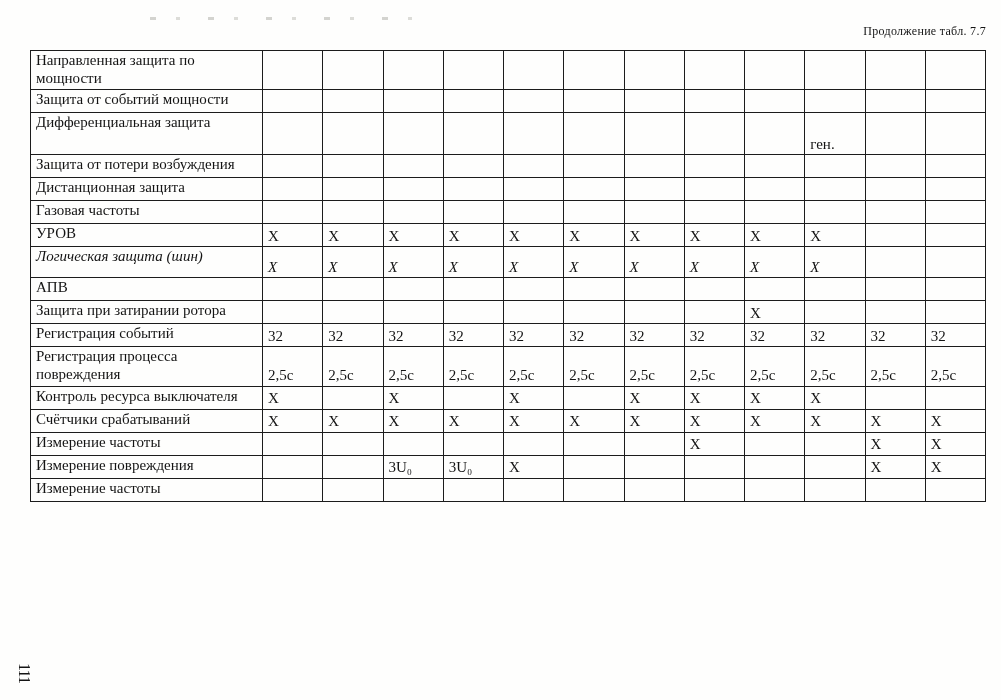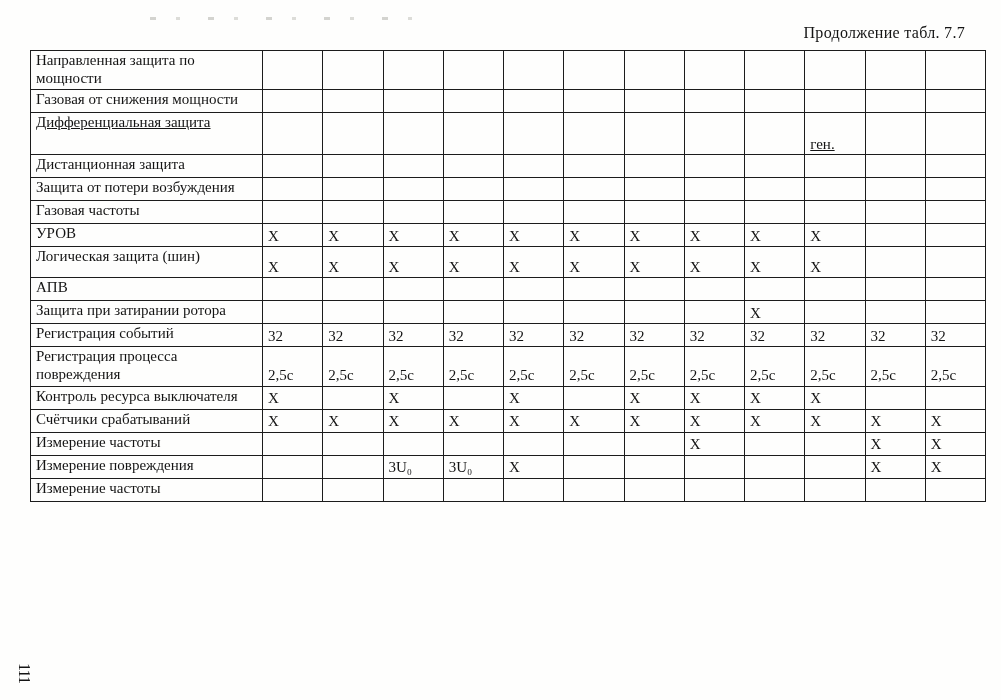--- a/index.html
+++ b/index.html
@@ -27,22 +27,22 @@
       #c9c9c4 0 6px,
       transparent 6px 26px,
       #d4d4cf 26px 30px,
       transparent 30px 58px
     );
     opacity: 0.8;
   }
   .caption {
     position: absolute;
     top: 24px;
-    right: 36px;
-    font-size: 16px;
+    right: 15px;
+    font-size: 12px;
     letter-spacing: 0.3px;
   }
   table.protection-table {
     position: absolute;
     top: 50px;
     left: 30px;
     width: 956px;
     border-collapse: collapse;
     table-layout: fixed;
   }
@@ -60,23 +60,23 @@
     margin-left: 40px;
   }
   td.data-cell {
     text-align: left;
     vertical-align: bottom;
     padding-left: 7px;
     line-height: 1.1;
   }
   table.protection-table tr { height: 23px; }
   
-  table.protection-table tr:nth-child(3) { height: 42px; text-decoration: underline; }
+  table.protection-table tr:nth-child(3) { height: 42px; }
   
-  table.protection-table tr:nth-child(8) { height: 31px; }
+  table.protection-table tr:nth-child(8) { height: 31px; font-style: italic; }
   .page-number {
     position: absolute;
     left: 14px;
     bottom: 18px;
     font-size: 16px;
     transform: rotate(90deg);
     transform-origin: center;
     letter-spacing: -1px;
   }
 </style>
@@ -97,21 +97,21 @@
           <td class="data-cell"></td>
           <td class="data-cell"></td>
           <td class="data-cell"></td>
           <td class="data-cell"></td>
           <td class="data-cell"></td>
           <td class="data-cell"></td>
           <td class="data-cell"></td>
           <td class="data-cell"></td>
         </tr>
         <tr>
-          <td class="label-cell">Газовая от снижения мощности</td>
+          <td class="label-cell">Защита от событий мощности</td>
           <td class="data-cell"></td>
           <td class="data-cell"></td>
           <td class="data-cell"></td>
           <td class="data-cell"></td>
           <td class="data-cell"></td>
           <td class="data-cell"></td>
           <td class="data-cell"></td>
           <td class="data-cell"></td>
           <td class="data-cell"></td>
           <td class="data-cell"></td>
@@ -127,36 +127,36 @@
           <td class="data-cell"></td>
           <td class="data-cell"></td>
           <td class="data-cell"></td>
           <td class="data-cell"></td>
           <td class="data-cell"></td>
           <td class="data-cell">ген.</td>
           <td class="data-cell"></td>
           <td class="data-cell"></td>
         </tr>
         <tr>
+          <td class="label-cell">Защита от потери возбуждения</td>
+          <td class="data-cell"></td>
+          <td class="data-cell"></td>
+          <td class="data-cell"></td>
+          <td class="data-cell"></td>
+          <td class="data-cell"></td>
+          <td class="data-cell"></td>
+          <td class="data-cell"></td>
+          <td class="data-cell"></td>
+          <td class="data-cell"></td>
+          <td class="data-cell"></td>
+          <td class="data-cell"></td>
+          <td class="data-cell"></td>
+        </tr>
+        <tr>
           <td class="label-cell">Дистанционная защита</td>
-          <td class="data-cell"></td>
-          <td class="data-cell"></td>
-          <td class="data-cell"></td>
-          <td class="data-cell"></td>
-          <td class="data-cell"></td>
-          <td class="data-cell"></td>
-          <td class="data-cell"></td>
-          <td class="data-cell"></td>
-          <td class="data-cell"></td>
-          <td class="data-cell"></td>
-          <td class="data-cell"></td>
-          <td class="data-cell"></td>
-        </tr>
-        <tr>
-          <td class="label-cell">Защита от потери возбуждения</td>
           <td class="data-cell"></td>
           <td class="data-cell"></td>
           <td class="data-cell"></td>
           <td class="data-cell"></td>
           <td class="data-cell"></td>
           <td class="data-cell"></td>
           <td class="data-cell"></td>
           <td class="data-cell"></td>
           <td class="data-cell"></td>
           <td class="data-cell"></td>

